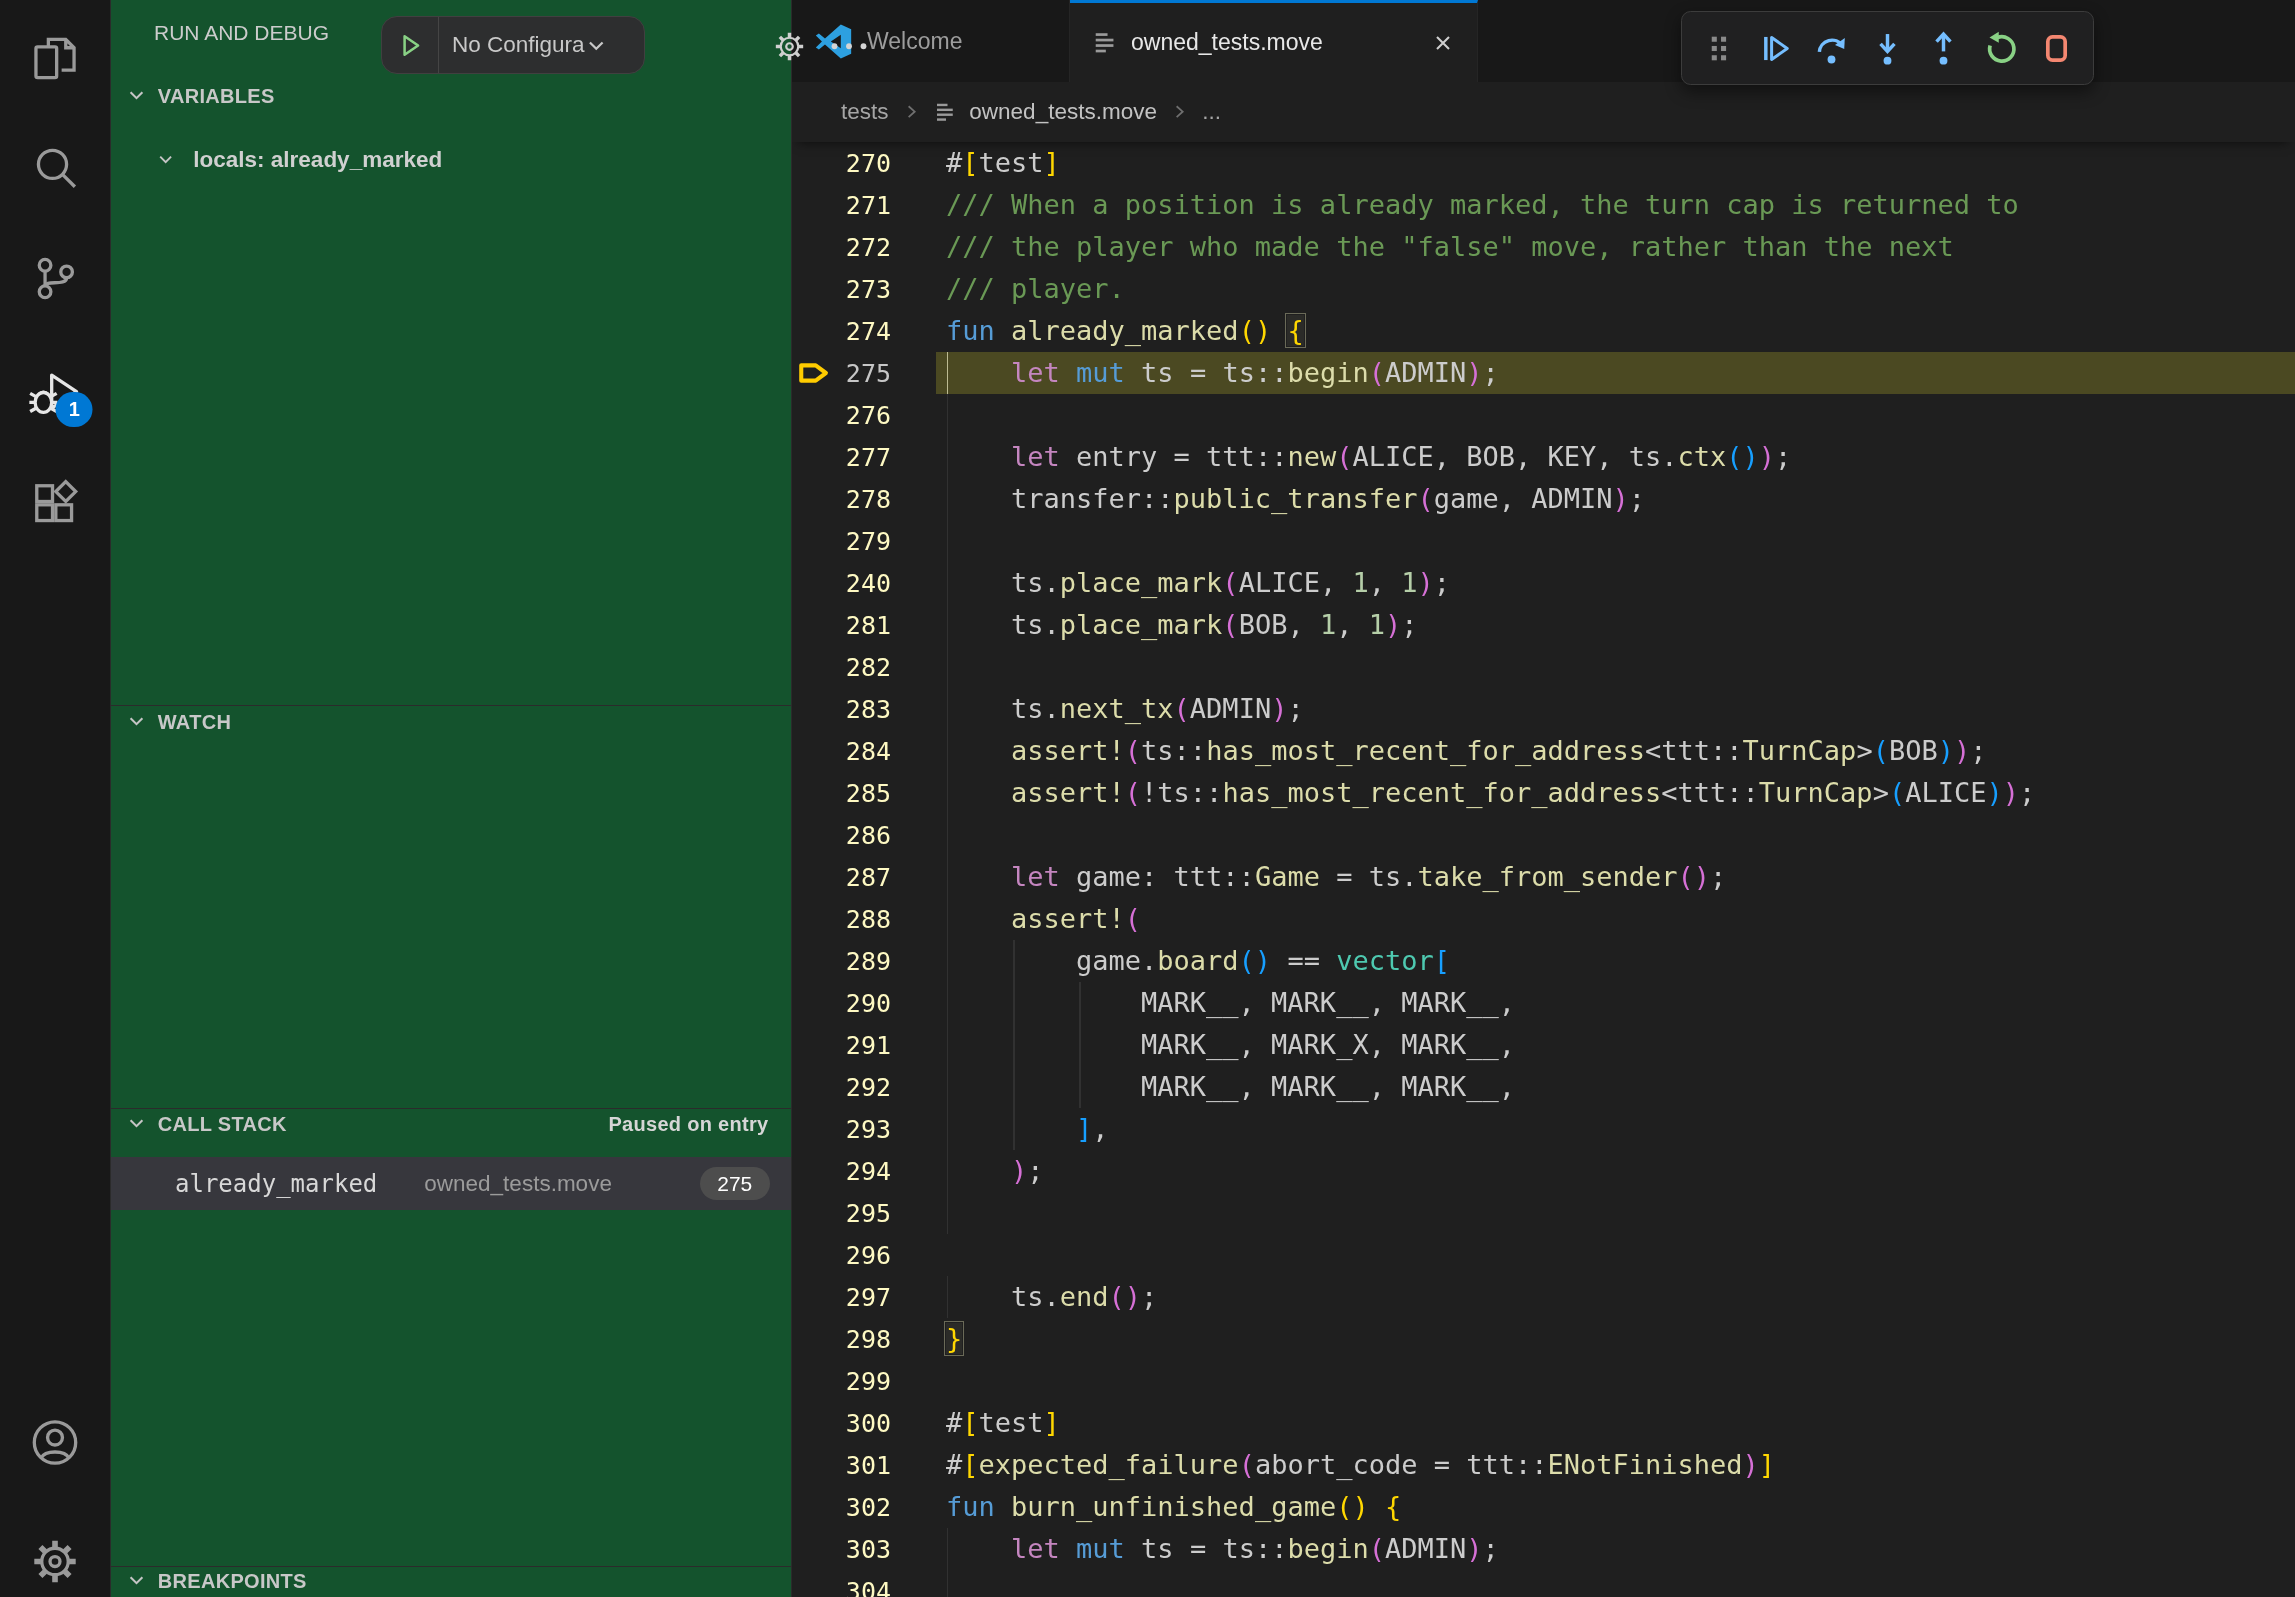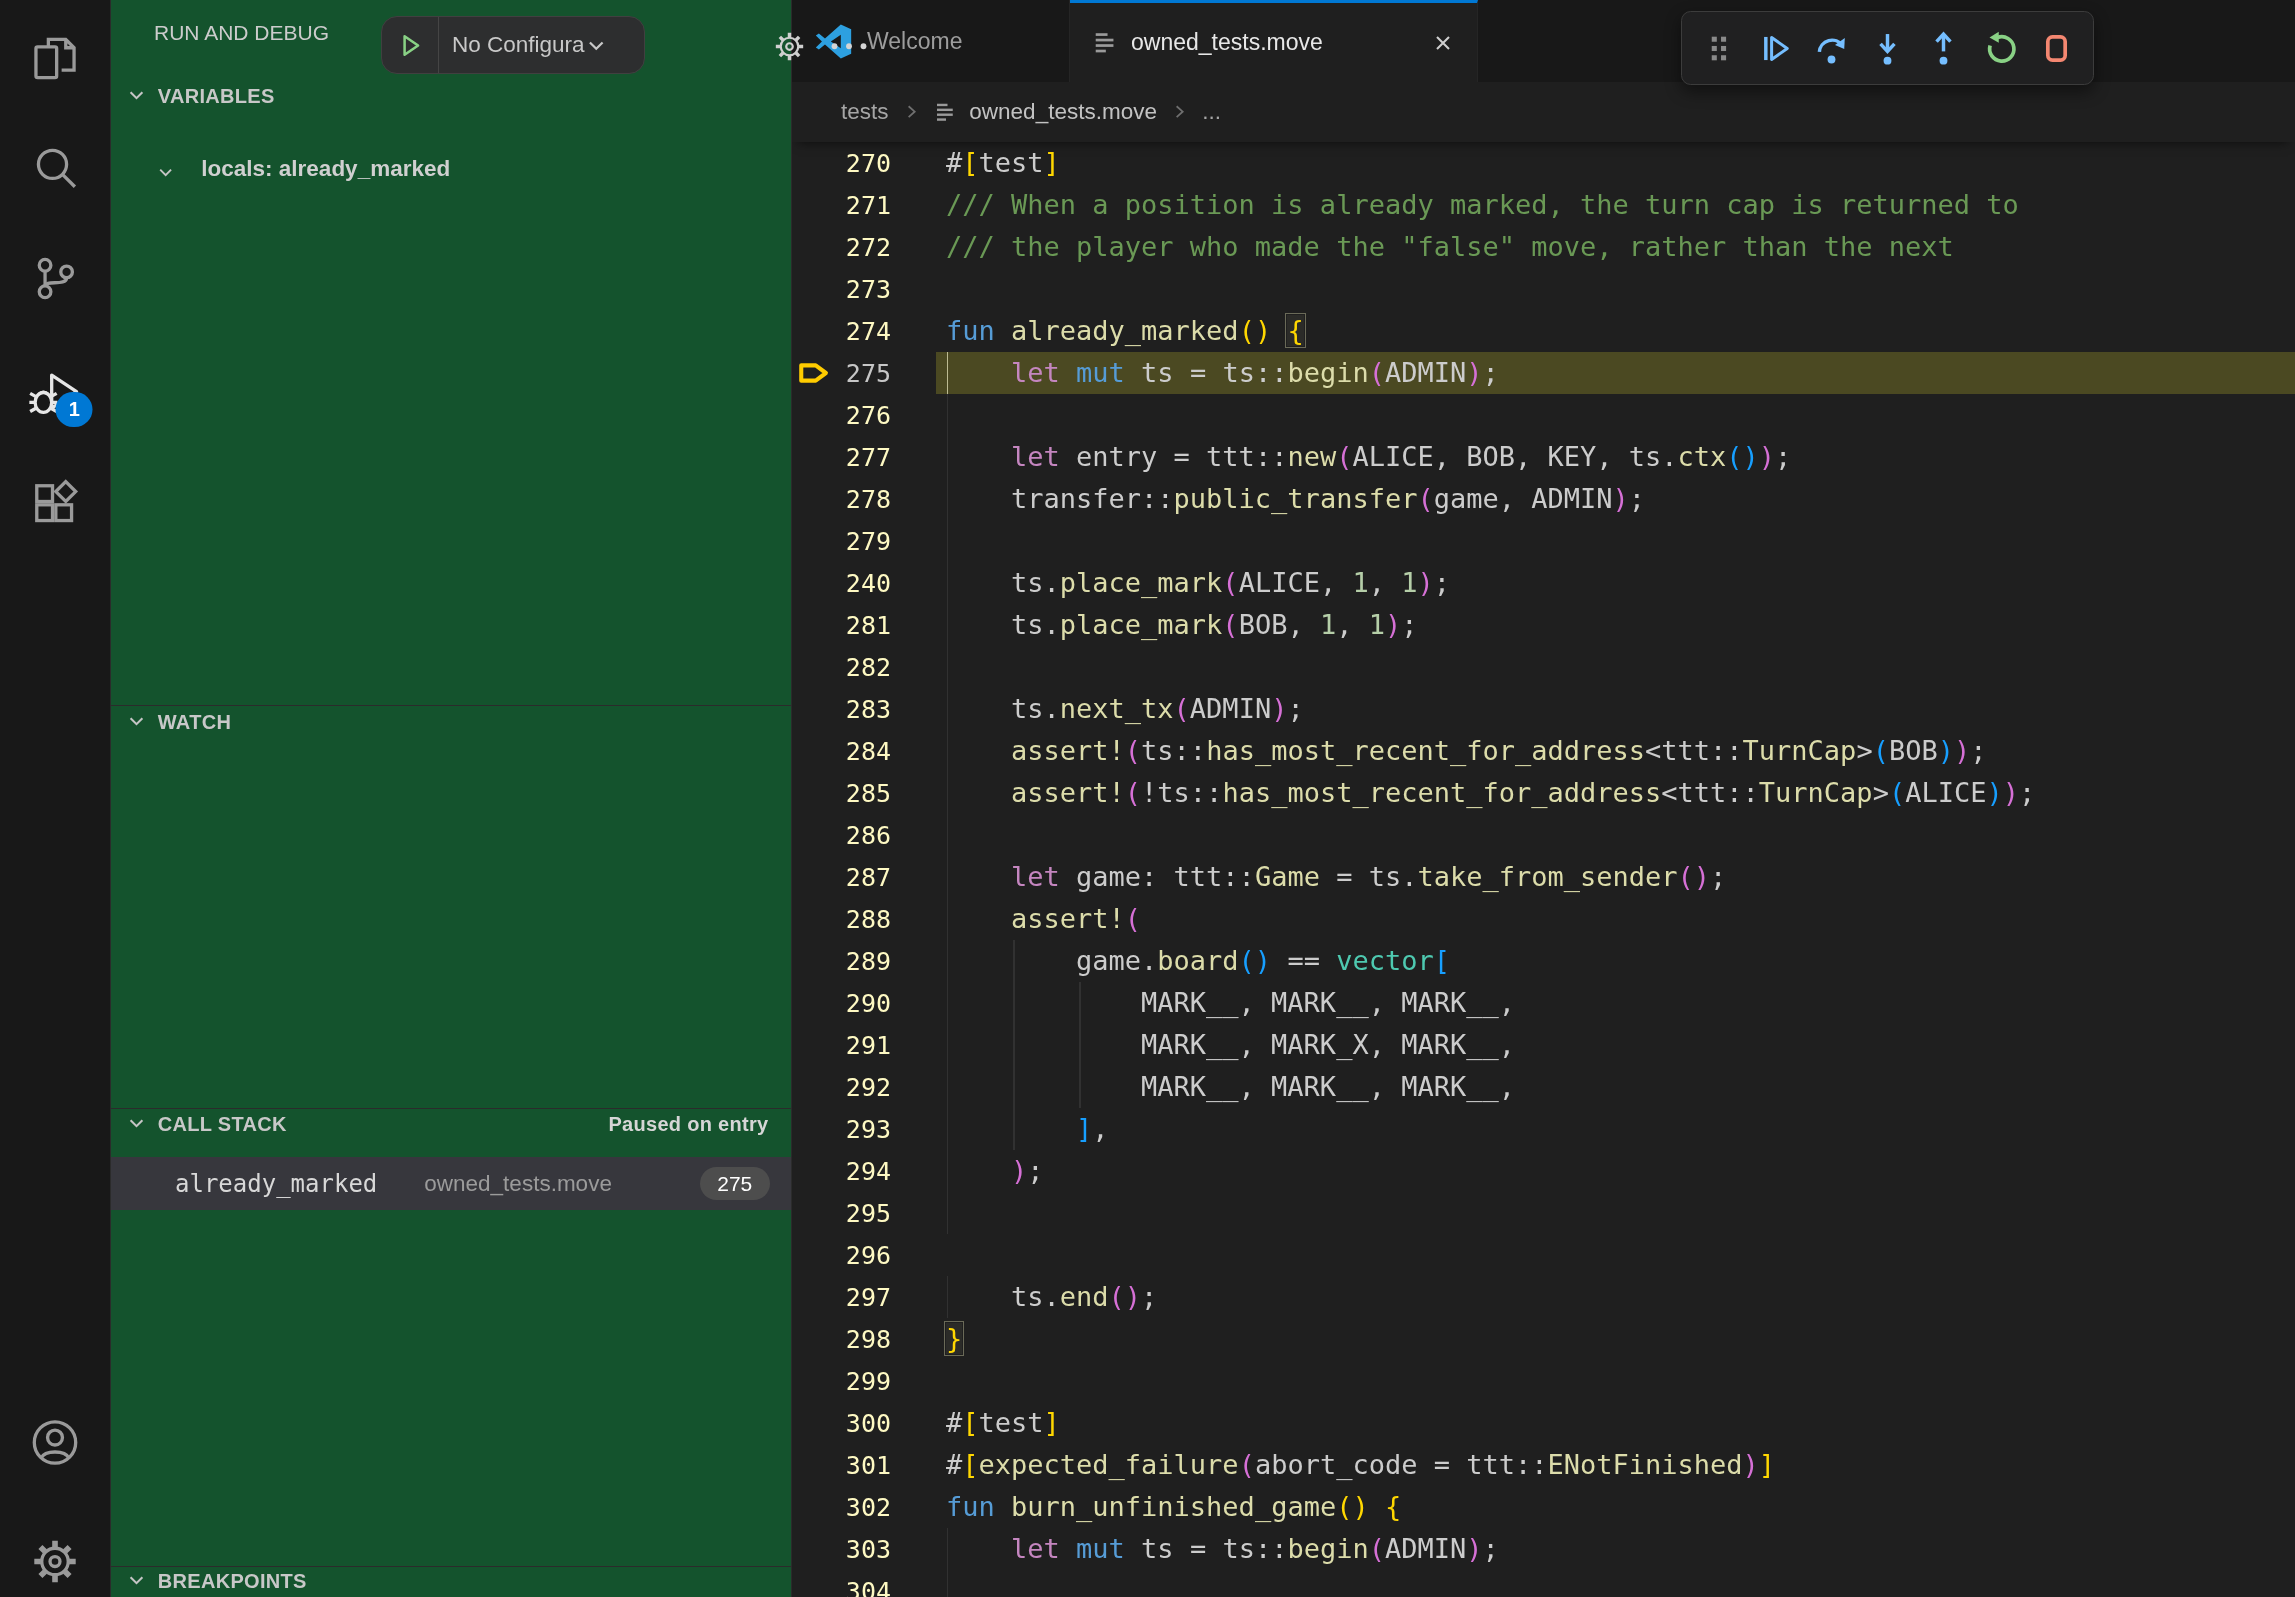--- a/index.html
+++ b/index.html
@@ -34,21 +34,21 @@
   .cfg-label{padding-left:13px;font-size:22.5px;color:#c8c8c8;white-space:nowrap;
     overflow:hidden;width:138px;flex:none}
   .cfg-chev{flex:none;color:#c8c8c8;margin-left:-4.8px}
   .sb-tool{position:absolute;top:29px;color:#d0d0d0}
   .chev{color:#c5c5c5}
 
   .sec-div{position:absolute;left:0;right:0;height:0.8px;background:#2b2b2b}
   .sec-head{position:absolute;left:0;right:0;height:45px;display:flex;align-items:flex-start;
     gap:11.3px;padding-left:14.5px;font-weight:700;font-size:20px;color:#c8c8c8;letter-spacing:0.3px}
   .locals-row{position:absolute;top:137px;left:0;right:0;height:45px;display:flex;
-    align-items:flex-end;gap:26px;padding-left:45px;font-size:22.5px;font-weight:600;color:#d0d0d0}
+    align-items:center;gap:18px;padding-left:45px;font-size:22.5px;font-weight:600;color:#d0d0d0}
   .cs-status{margin-left:auto;margin-right:22.5px;font-weight:700;font-size:20px;color:#d6d6d6}
   .frame-row{position:absolute;top:1157px;left:0;right:0;height:53px;background:#37373d;
     display:flex;align-items:center;padding-left:64px}
   .frame-name{font-family:"DejaVu Sans Mono",monospace;font-size:24px;color:#d8d8d8}
   .frame-file{margin-left:47px;font-size:22.5px;color:#9b9b9b}
   .frame-badge{margin-left:auto;margin-right:21px;background:#4d4d4d;color:#fff;
     font-size:21px;border-radius:21px;padding:5.6px 17.7px;line-height:1}
 
   
   #editor{position:absolute;left:791px;top:0;right:0;height:100%;background:#1f1f1f}
@@ -359,20 +359,21 @@
       <div class="row">
         <div class="gutter">
           <span class="ln">272</span>
         </div>
         <div class="content"><span class="tk cm">/// the player who made the "false" move, rather than the next</span></div>
       </div>
       <div class="row">
         <div class="gutter">
           <span class="ln">273</span>
         </div>
+        <div class="content"><span class="tk cm">/// player.</span></div>
       </div>
       <div class="row">
         <div class="gutter">
           <span class="ln">274</span>
         </div>
         <div class="content"><span class="tk kw">fun</span><span class="tk pl"> </span><span class="tk fn">already_marked</span><span class="tk b1">()</span><span class="tk pl"> </span><span class="tk b1 bx">{</span></div>
       </div>
       <div class="row cur">
         <div class="gutter">
           <svg class="ptr" viewBox="0 0 20 20">

